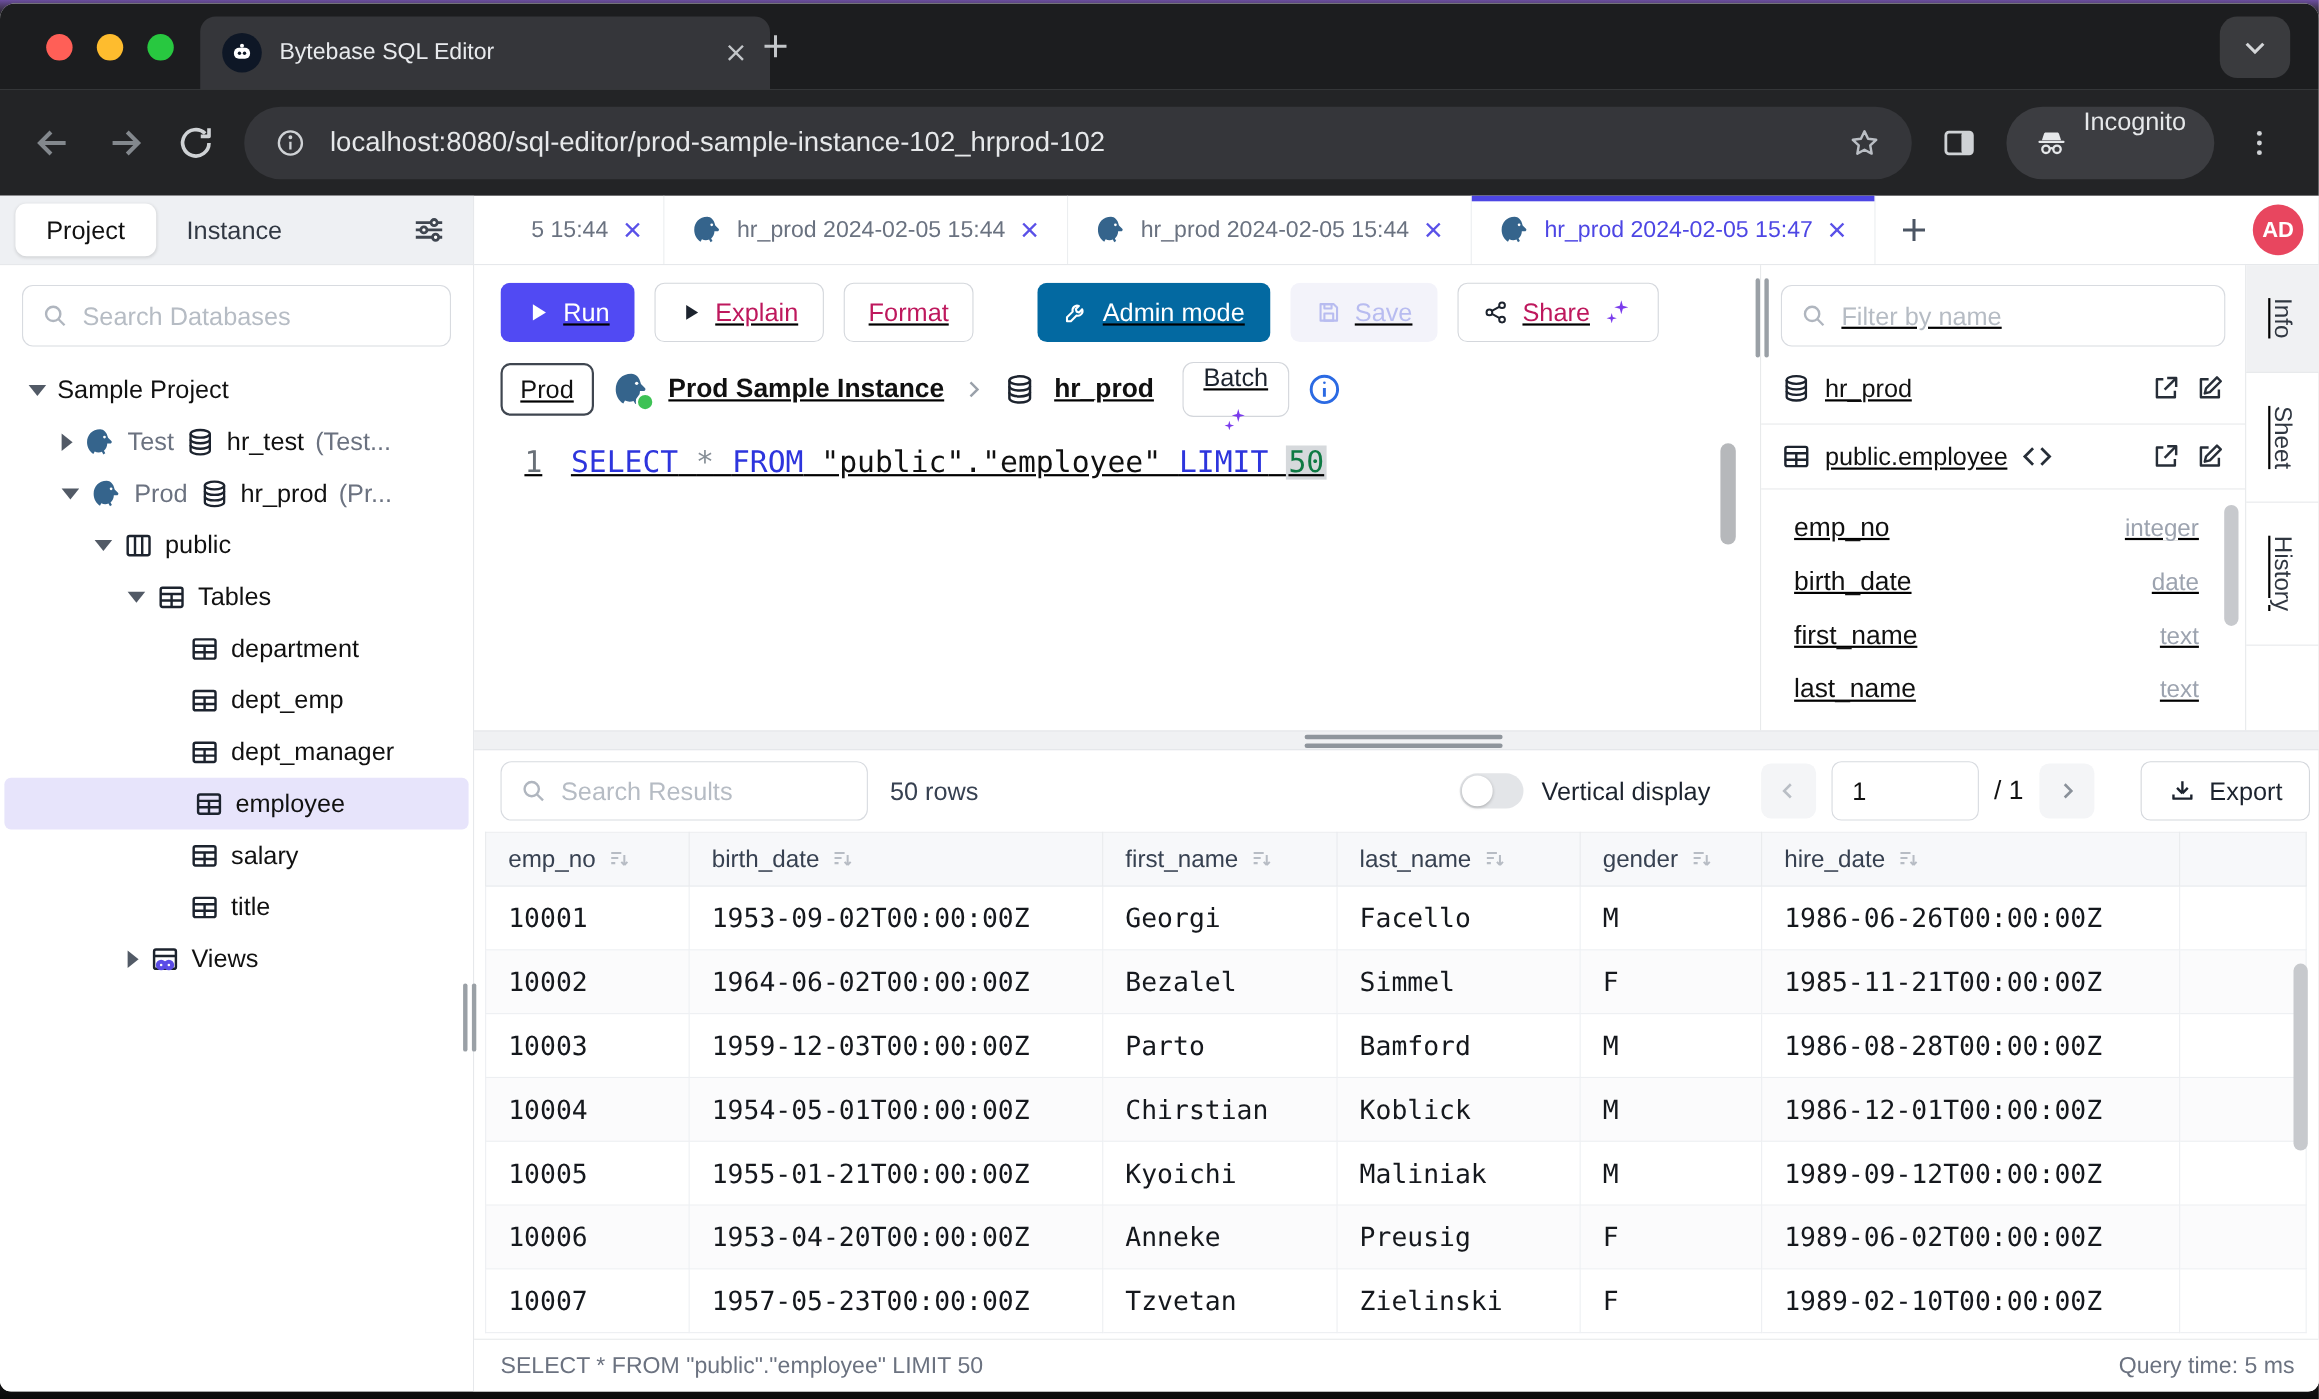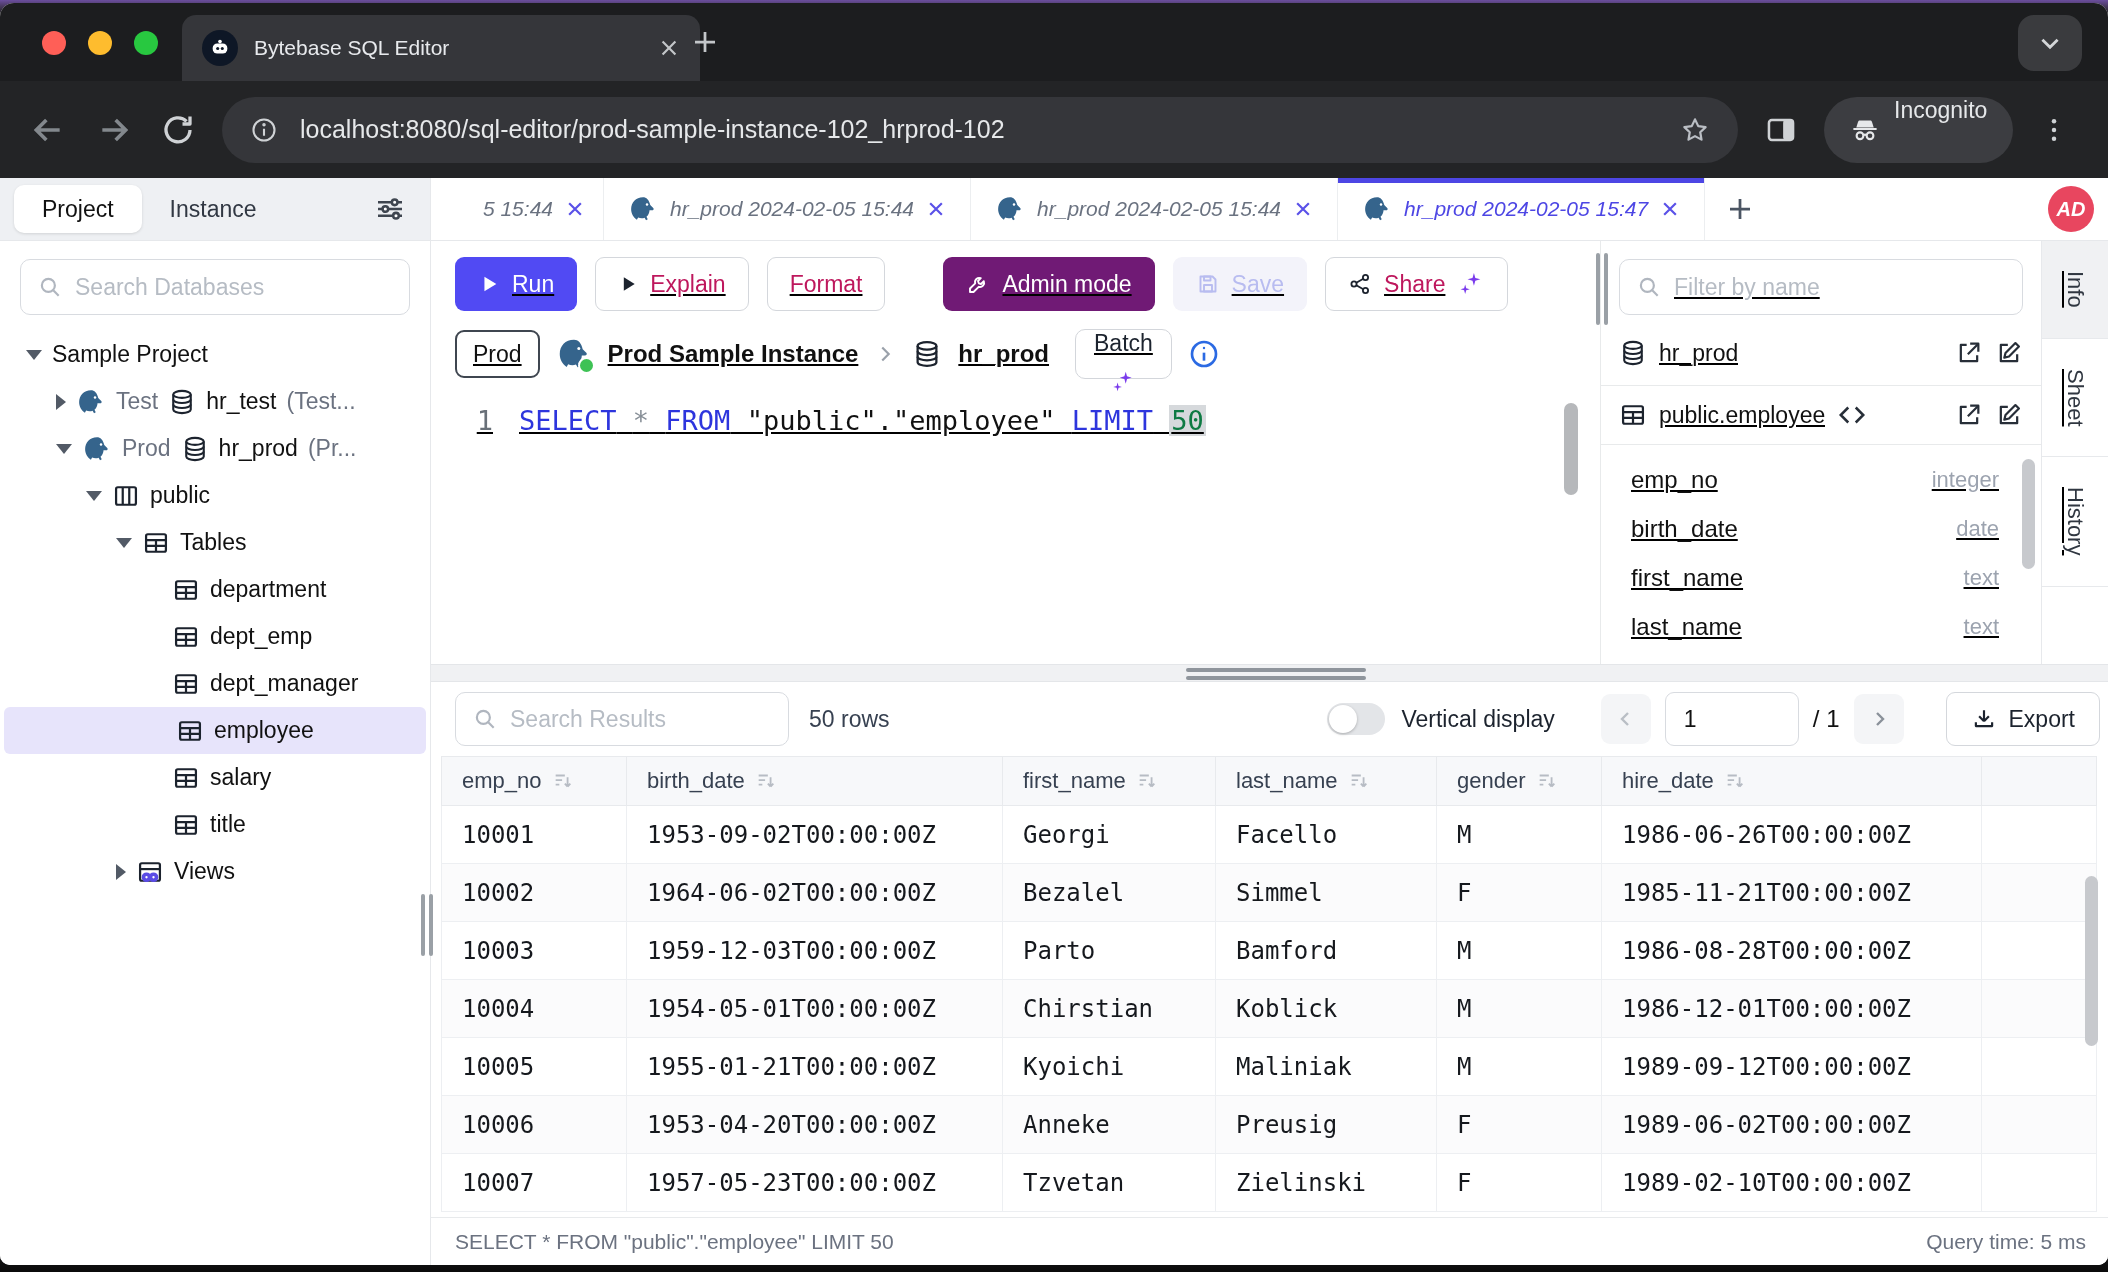--- a/index.html
+++ b/index.html
@@ -43,36 +43,36 @@
   .caret{width:0;height:0;flex:none;}
   .caret.down{border-left:8px solid transparent;border-right:8px solid transparent;border-top:10px solid #525a66;}
   .caret.right{border-top:8px solid transparent;border-bottom:8px solid transparent;border-left:10px solid #525a66;}
   .caret.blank{width:16px;}
   .sb-resize{position:absolute;left:421px;top:716px;display:flex;gap:4px;}
   .sb-resize i,.v-split i{display:block;width:4px;height:62px;background:#9aa0a6;border-radius:2px;}
   .h-split-handle i{display:block;width:180px;height:4px;background:#8f959c;border-radius:2px;margin:4px 0;}
 
   .main{flex:1;display:flex;flex-direction:column;min-width:0;min-height:0;}
   
-  .qtabs{height:62px;flex:none;border-bottom:1px solid #e6e8eb;display:flex;align-items:stretch;font-style:italic;}
+  .qtabs{height:62px;flex:none;border-bottom:1px solid #e6e8eb;display:flex;align-items:stretch;}
   .qt{display:flex;align-items:center;gap:12px;padding:0 24px;border-right:1px solid #eceef0;font-size:21px;color:#6a7280;position:relative;white-space:nowrap;}
   .qt.clipped{width:148px;flex:none;padding:0 18px 0 6px;overflow:hidden;justify-content:flex-end;}
   .qt.active{color:#4d46e4;}
   .qt.active::before{content:"";position:absolute;top:0;left:0;right:0;height:5px;background:#4d46e4;}
   .qt .x{color:#5a51e8;}
   .qt-plus{display:flex;align-items:center;padding:0 20px;}
   .avatar{margin-left:auto;margin-right:14px;align-self:center;width:46px;height:46px;border-radius:50%;background:#e8465f;color:#fff;font-size:20px;font-weight:bold;display:flex;align-items:center;justify-content:center;flex:none;}
 
   .content-top{height:423px;flex:none;display:flex;min-width:0;text-decoration:underline;}
   .editor-pane{flex:1;display:flex;flex-direction:column;min-width:0;position:relative;}
   .toolbar{display:flex;align-items:center;gap:18px;padding:16px 24px 10px 24px;}
   .btn{height:52px;border-radius:9px;display:flex;align-items:center;gap:12px;padding:0 22px;font-size:23px;border:1px solid transparent;}
   .btn.primary{background:#514af3;color:#fff;}
   .btn.ghost{background:#fff;border-color:#d4d7dc;color:#be185d;align-items:center;}
-  .btn.admin{background:#701a75;color:#fff;margin-left:40px;}
+  .btn.admin{background:#0369a1;color:#fff;margin-left:40px;}
   .btn.disabled{background:#f3f3fa;color:#b8bcf0;}
   .crumbs{display:flex;align-items:center;gap:16px;padding:8px 24px 10px 24px;}
   .env-chip{border:2px solid #3f4650;border-radius:9px;height:44px;display:flex;align-items:center;padding:0 16px;font-size:23px;color:#111;}
   .crumb-inst{font-size:24px;font-weight:600;color:#111;}
   .crumb-db{font-size:24px;font-weight:600;color:#111;}
   .batch-btn{border:1px solid #d3d6db;border-radius:10px;height:48px;display:flex;align-items:center;gap:12px;padding:0 18px;font-size:23px;color:#1c232e;margin-left:10px;flex-direction:column;}
   .pgwrap{position:relative;display:flex;}
   .pgdot{position:absolute;right:-3px;bottom:-2px;width:13px;height:13px;border-radius:50%;background:#3ec255;border:2px solid #fff;}
   .code{flex:1;position:relative;font-family:"DejaVu Sans Mono",monospace;font-size:27px;padding-top:10px;}
   .codeline{display:flex;line-height:44px;}

